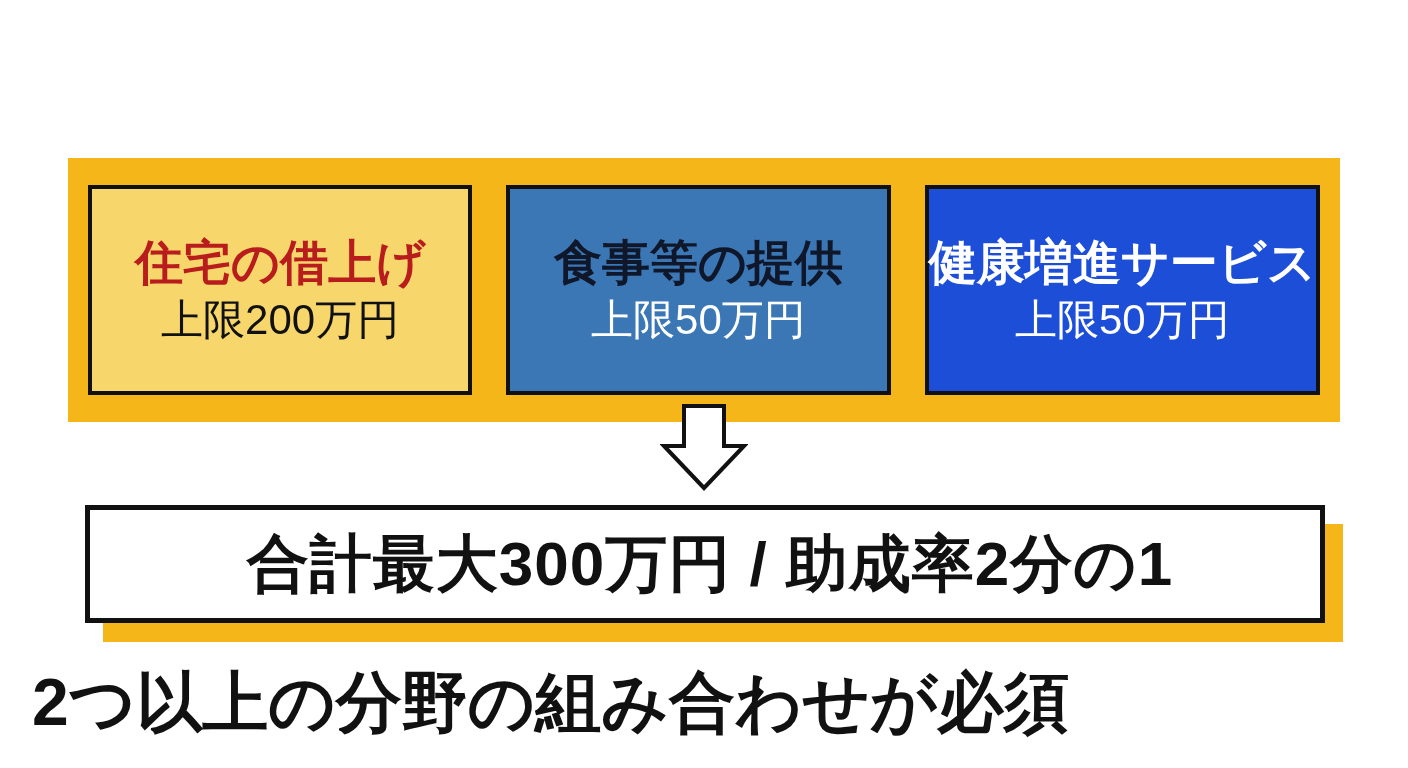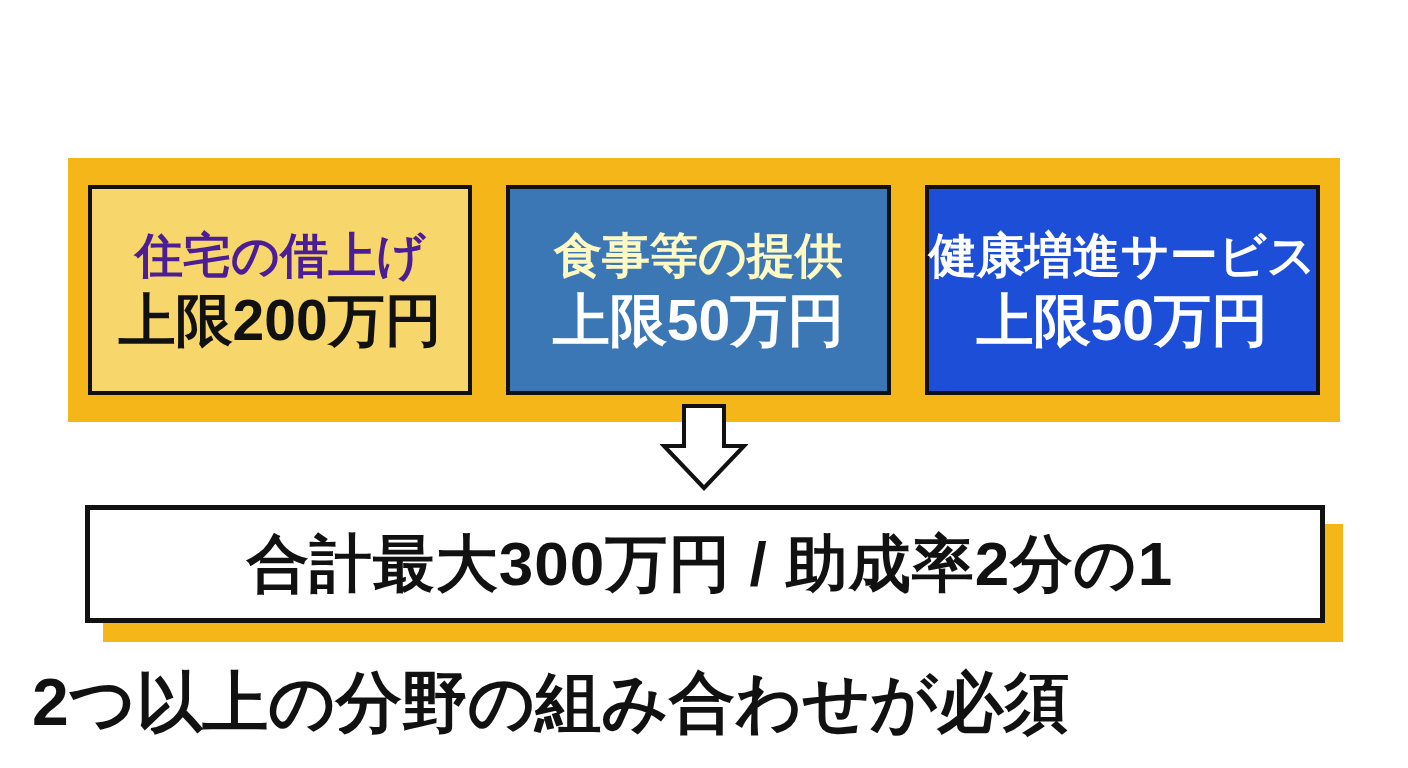--- a/index.html
+++ b/index.html
@@ -53,22 +53,22 @@
     gap: 12px;
     text-align: center;
   }
   .category-name {
     font-size: 48px;
     font-weight: 900;
     line-height: 1;
     white-space: nowrap;
   }
   .category-limit {
-    font-size: 57px;
-    font-weight: 700;
+    font-size: 42px;
+    font-weight: 400;
     line-height: 1;
     white-space: nowrap;
   }
   .arrow-wrap {
     position: absolute;
     left: 660px;
     top: 404px;
     width: 88px;
     height: 88px;
     z-index: 3;
@@ -116,26 +116,26 @@
 </style>
 </head>
 <body>
 
 <div class="canvas">
 
 
   <div class="band" style="background-color: rgb(244, 182, 25);">
 
     <div class="category-box" style="background-color: rgb(247, 215, 107);">
-      <div class="category-name" style="color: #4c1d95;">住宅の借上げ</div>
+      <div class="category-name" style="color: #b91c1c;">住宅の借上げ</div>
       <div class="category-limit" style="color: rgb(17, 17, 17);">上限200万円</div>
     </div>
 
     <div class="category-box" style="background-color: rgb(60, 119, 181);">
-      <div class="category-name" style="color: #fef9c3;">食事等の提供</div>
+      <div class="category-name" style="color: #0f172a;">食事等の提供</div>
       <div class="category-limit" style="color: rgb(255, 255, 255);">上限50万円</div>
     </div>
 
     <div class="category-box" style="background-color: #1d4ed8;">
       <div class="category-name" style="color: rgb(255, 255, 255);">健康増進サービス</div>
       <div class="category-limit" style="color: rgb(255, 255, 255);">上限50万円</div>
     </div>
 
   </div>
 

